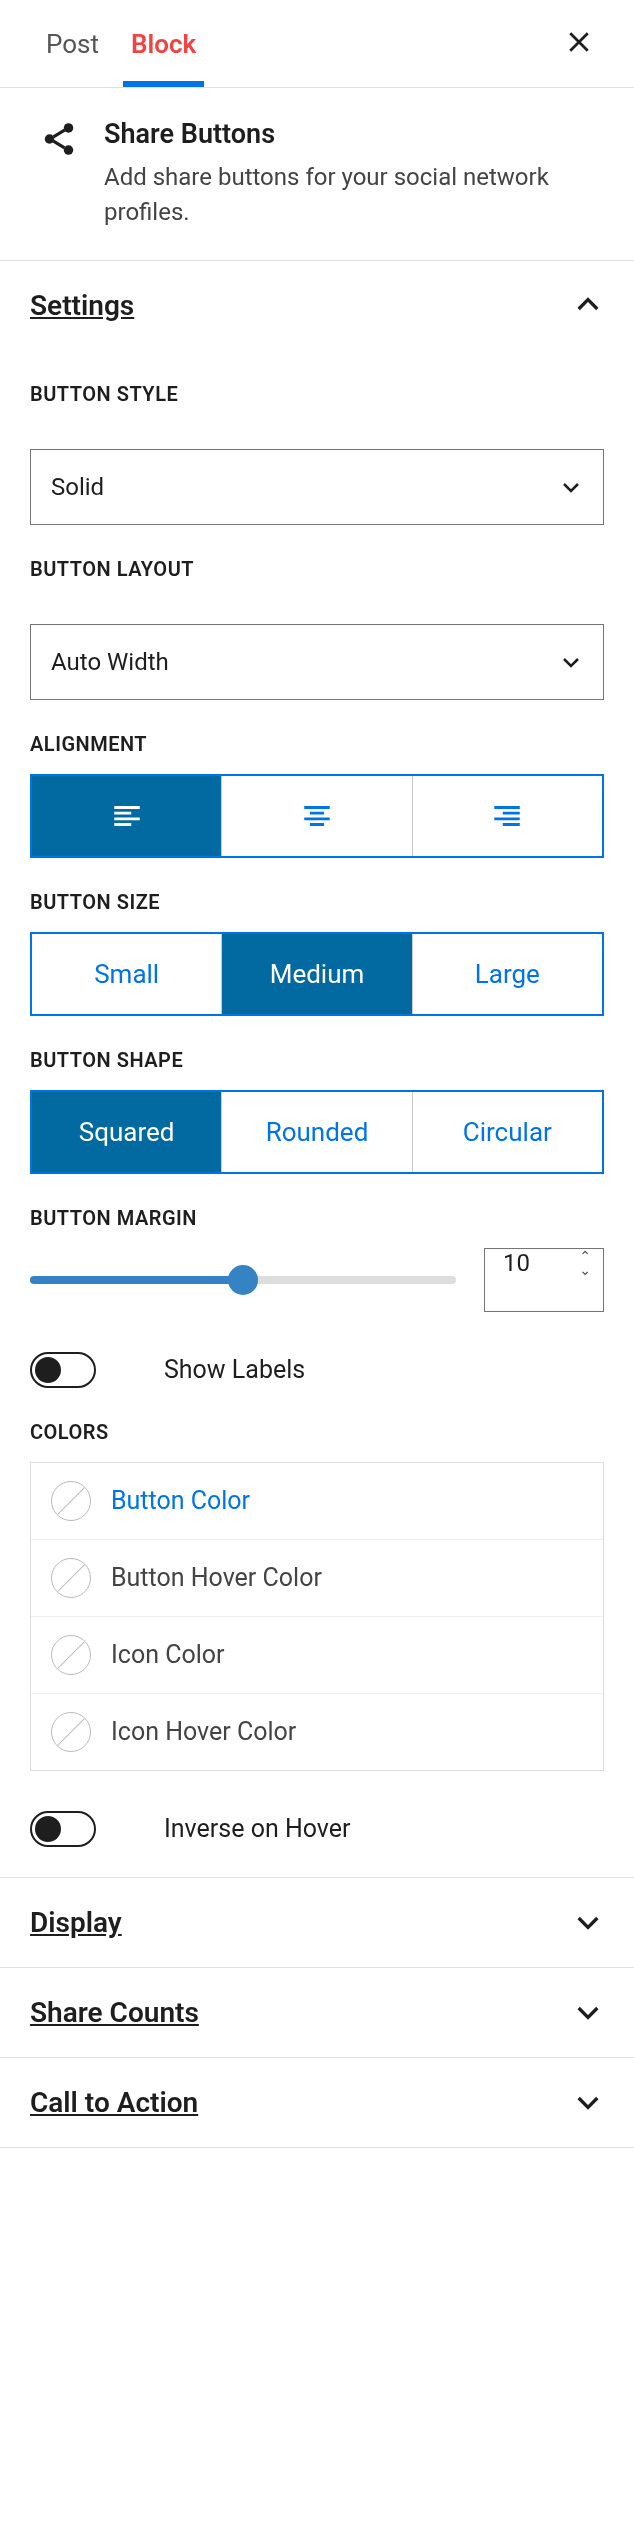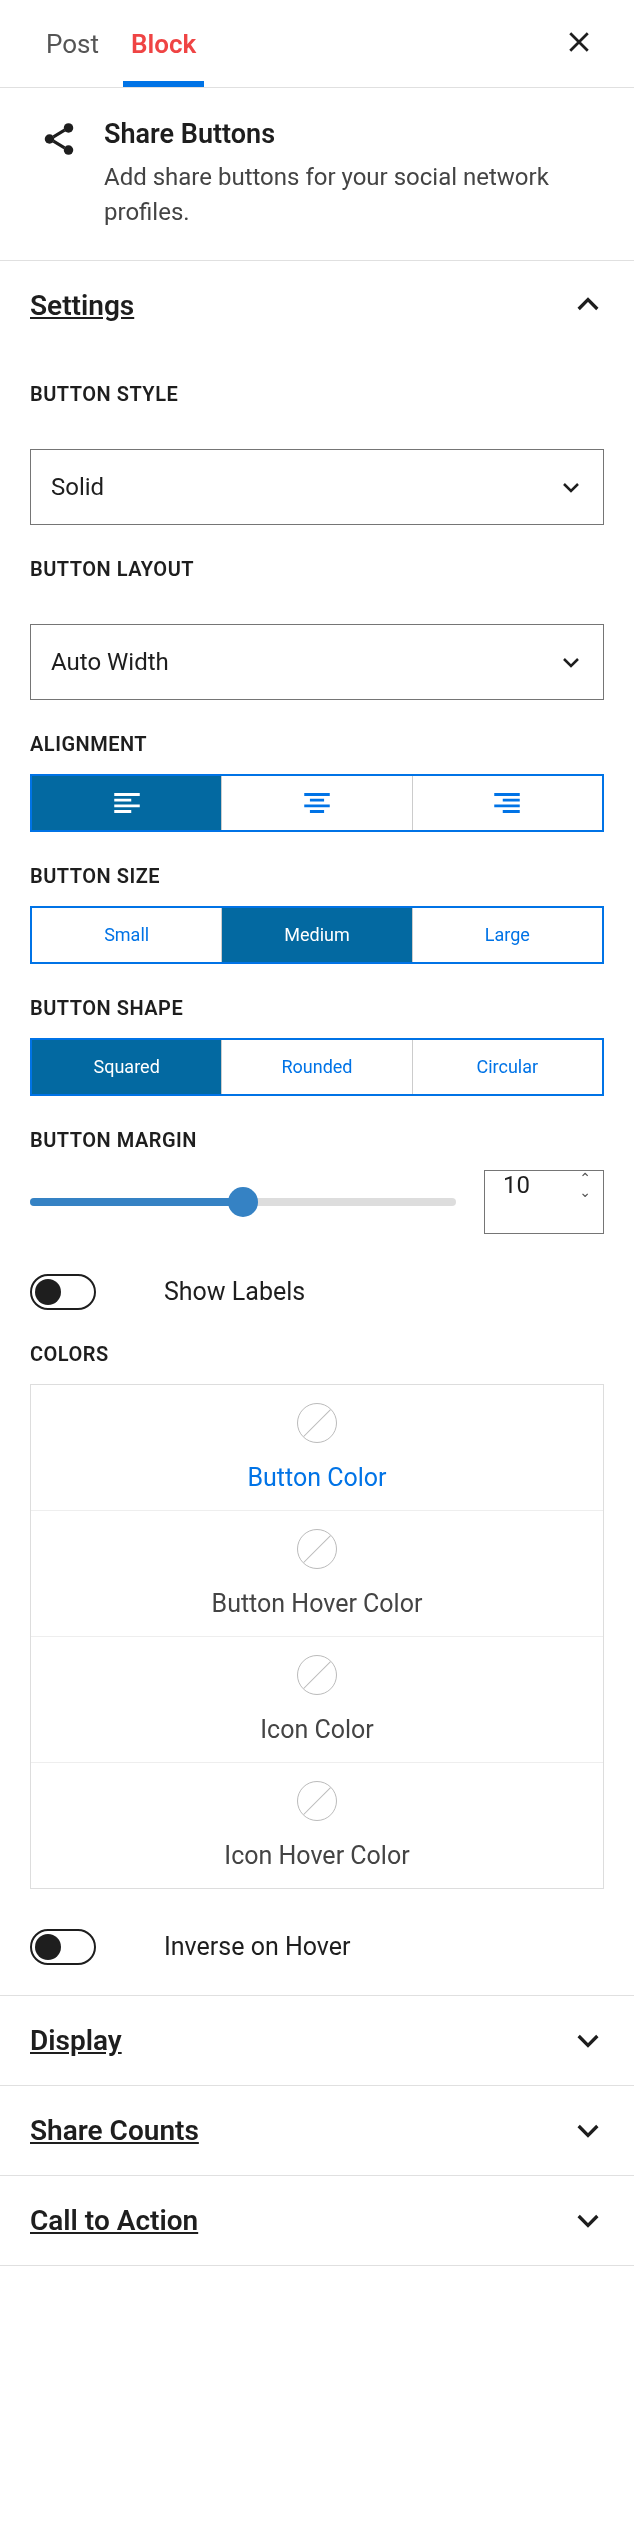--- a/index.html
+++ b/index.html
@@ -132,25 +132,25 @@
       width: 24px;
       height: 24px;
     }
     
     .btn-group {
       display: flex;
       border: 2px solid #0073e6;
     }
     .btn-seg {
       flex: 1;
-      height: 54px;
+      height: 80px;
       display: flex;
       align-items: center;
       justify-content: center;
-      font-size: 18px;
+      font-size: 26px;
       color: #0073e6;
       cursor: pointer;
       background: #fff;
       border-right: 1px solid #ccc;
     }
     .btn-seg:last-child {
       border-right: none;
     }
     .btn-seg.selected {
       background: #0369a1;
@@ -248,21 +248,20 @@
     .color-list {
       border: 1px solid #ddd;
     }
     .color-item {
       display: flex;
       align-items: center;
       gap: 20px;
       padding: 18px 20px;
       border-bottom: 1px solid #eee;
       cursor: pointer;
-      flex-direction: column;
     }
     .color-item:last-child {
       border-bottom: none;
     }
     .color-swatch {
       width: 40px;
       height: 40px;
       border: 1px solid #bbb;
       border-radius: 50%;
       position: relative;

